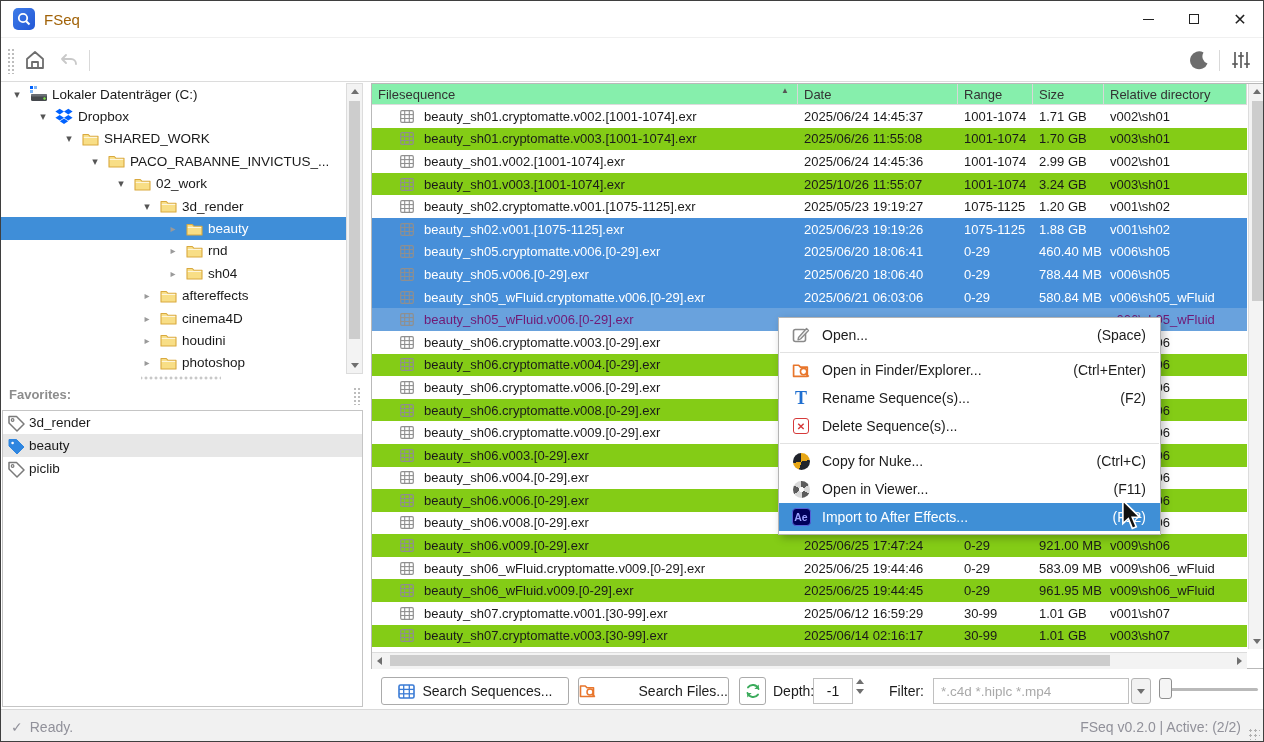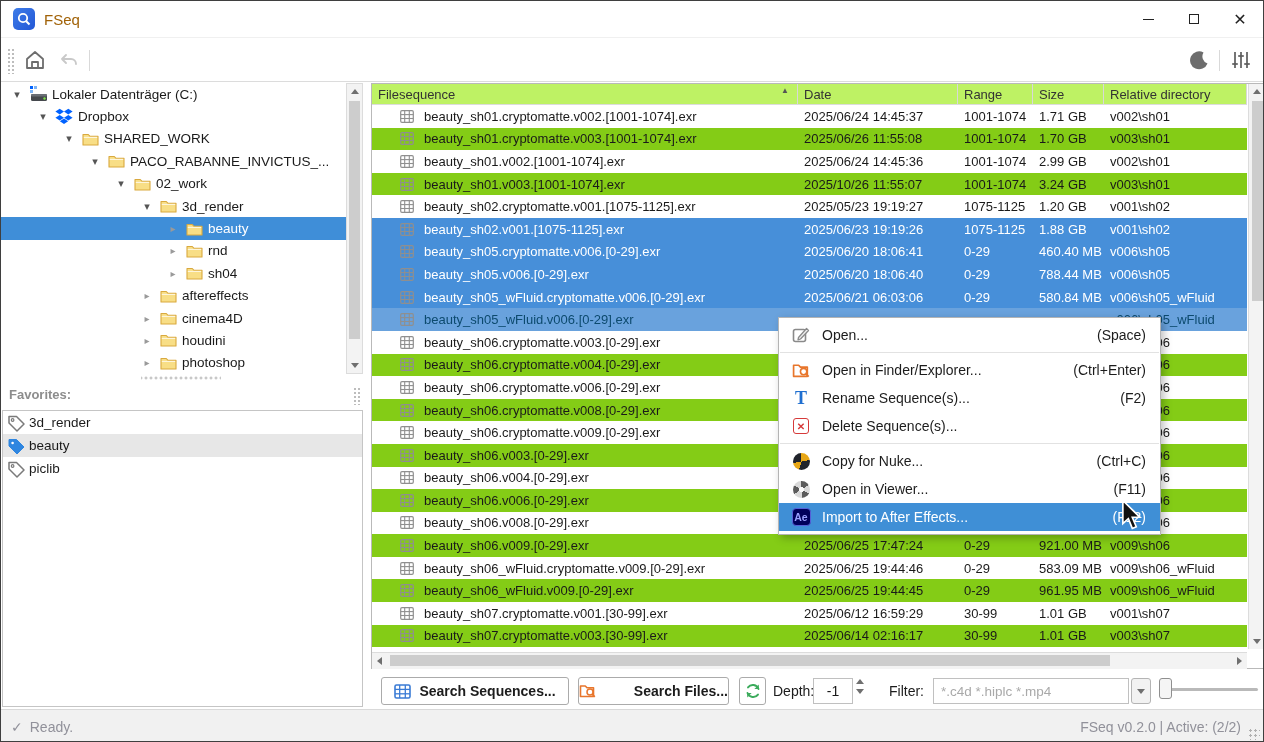--- a/index.html
+++ b/index.html
@@ -54,29 +54,29 @@
   #fav-label{position:absolute;left:8px;top:386px;font-size:13px;font-weight:bold;color:#8d8d8d;}
   #fav-grip{position:absolute;left:352px;top:386px;}
   #favbox{position:absolute;left:1px;top:409px;width:361px;height:297px;background:#fff;border:1px solid #c5c5c5;}
   .frow{height:23px;display:flex;align-items:center;font-size:13.5px;}
   .frow.active{background:#e7e7e7;}
   .ficon{width:26px;flex:0 0 26px;display:flex;align-items:center;justify-content:center;}
 
   
   #table{position:absolute;left:370px;top:82px;width:894px;height:586px;background:#fff;
          border:1px solid #b9b9b9;border-right:none;}
-  #thead{position:absolute;left:0;top:0;width:875px;height:21px;background:#bef264;
+  #thead{position:absolute;left:0;top:0;width:875px;height:21px;background:#86efac;
          border-bottom:1px solid #dcdcdc;display:flex;font-size:13px;color:#333;}
   .hcell{padding:2px 6px;border-right:1px solid #d8d8d8;display:flex;align-items:center;position:relative;}
   .hsort{position:absolute;right:8px;top:2px;font-size:8px;color:#555;}
   #tbody{position:absolute;left:0;top:21px;width:875px;}
   .row{height:22.6px;display:flex;font-size:13px;align-items:center;}
   .row.odd{background:#84cc16;}
   .row.sel{background:#478fd9;color:#fff;}
-  .row.cur{background:#69a2dd;color:#0c4a6e;justify-content:flex-end;}
+  .row.cur{background:#69a2dd;color:#701a75;justify-content:flex-end;}
   .cell{padding:0 6px;overflow:hidden;white-space:nowrap;flex:0 0 auto;}
   .c-name{width:426px;padding-left:28px;display:flex;align-items:center;gap:10px;}
   .c-date{width:160px;}
   .c-range{width:75px;}
   .c-size{width:71px;}
   .c-rel{width:143px;}
 
   
   #vscroll{position:absolute;left:876px;top:0;width:17px;height:565px;background:#f3f3f3;border-left:1px solid #dcdcdc;}
   #hscroll{position:absolute;left:0px;top:568px;width:875px;height:17px;background:#f3f3f3;border-top:1px solid #dcdcdc;}
@@ -97,21 +97,21 @@
      conic-gradient(#5c5c5c 0 16%,#d9d9d9 16% 33%,#5c5c5c 33% 50%,#d9d9d9 50% 66%,#5c5c5c 66% 83%,#d9d9d9 83% 100%);}
   .ic-ae{width:19px;height:18px;border-radius:4px;background:#00005b;border:1px solid #5560d8;
      color:#99a0ff;font-size:10.5px;font-weight:bold;display:flex;align-items:center;justify-content:center;}
   .ic-t{color:#1f6fd0;font-family:"Liberation Serif",serif;font-weight:bold;font-size:18px;line-height:1;}
   .ic-del{width:16px;height:16px;border:1.6px solid #d63a3a;border-radius:3px;color:#d63a3a;
      font-size:10px;font-weight:bold;display:flex;align-items:center;justify-content:center;}
 
   
   #bottombar{position:absolute;left:363px;top:668px;width:901px;height:40px;background:#fff;}
   .bbtn{position:absolute;top:8px;height:28px;border:1px solid #ababab;border-radius:3px;background:#fff;
-        display:flex;align-items:center;justify-content:center;gap:8px;font-size:14px;color:#1c1c1c;font-weight:bold;}
+        display:flex;align-items:center;justify-content:center;gap:8px;font-size:14px;color:#1c1c1c;}
   #bb-depth-label,#bb-filter-label{position:absolute;top:14px;font-size:14px;color:#1c1c1c;}
   #depth-box{position:absolute;left:449px;top:9px;width:40px;height:26px;border:1px solid #c0c0c0;background:#fff;
         font-size:14px;display:flex;align-items:center;justify-content:center;}
   #depth-steppers{position:absolute;left:492px;top:10px;display:flex;flex-direction:column;gap:5px;align-items:center;}
   #filter-input{position:absolute;left:569px;top:9px;width:196px;height:26px;border:1px solid #c0c0c0;
         font-size:13.5px;padding:0 7px;color:#333;font-family:"Liberation Sans",sans-serif;}
   #filter-input::placeholder{color:#a9a9a9;}
   #filter-dd{position:absolute;left:767px;top:9px;width:20px;height:26px;border:1px solid #b4b4b4;border-radius:3px;
         background:#f2f2f2;display:flex;align-items:center;justify-content:center;}
   #zoom-slider{position:absolute;left:795px;top:8px;width:99px;height:24px;}

